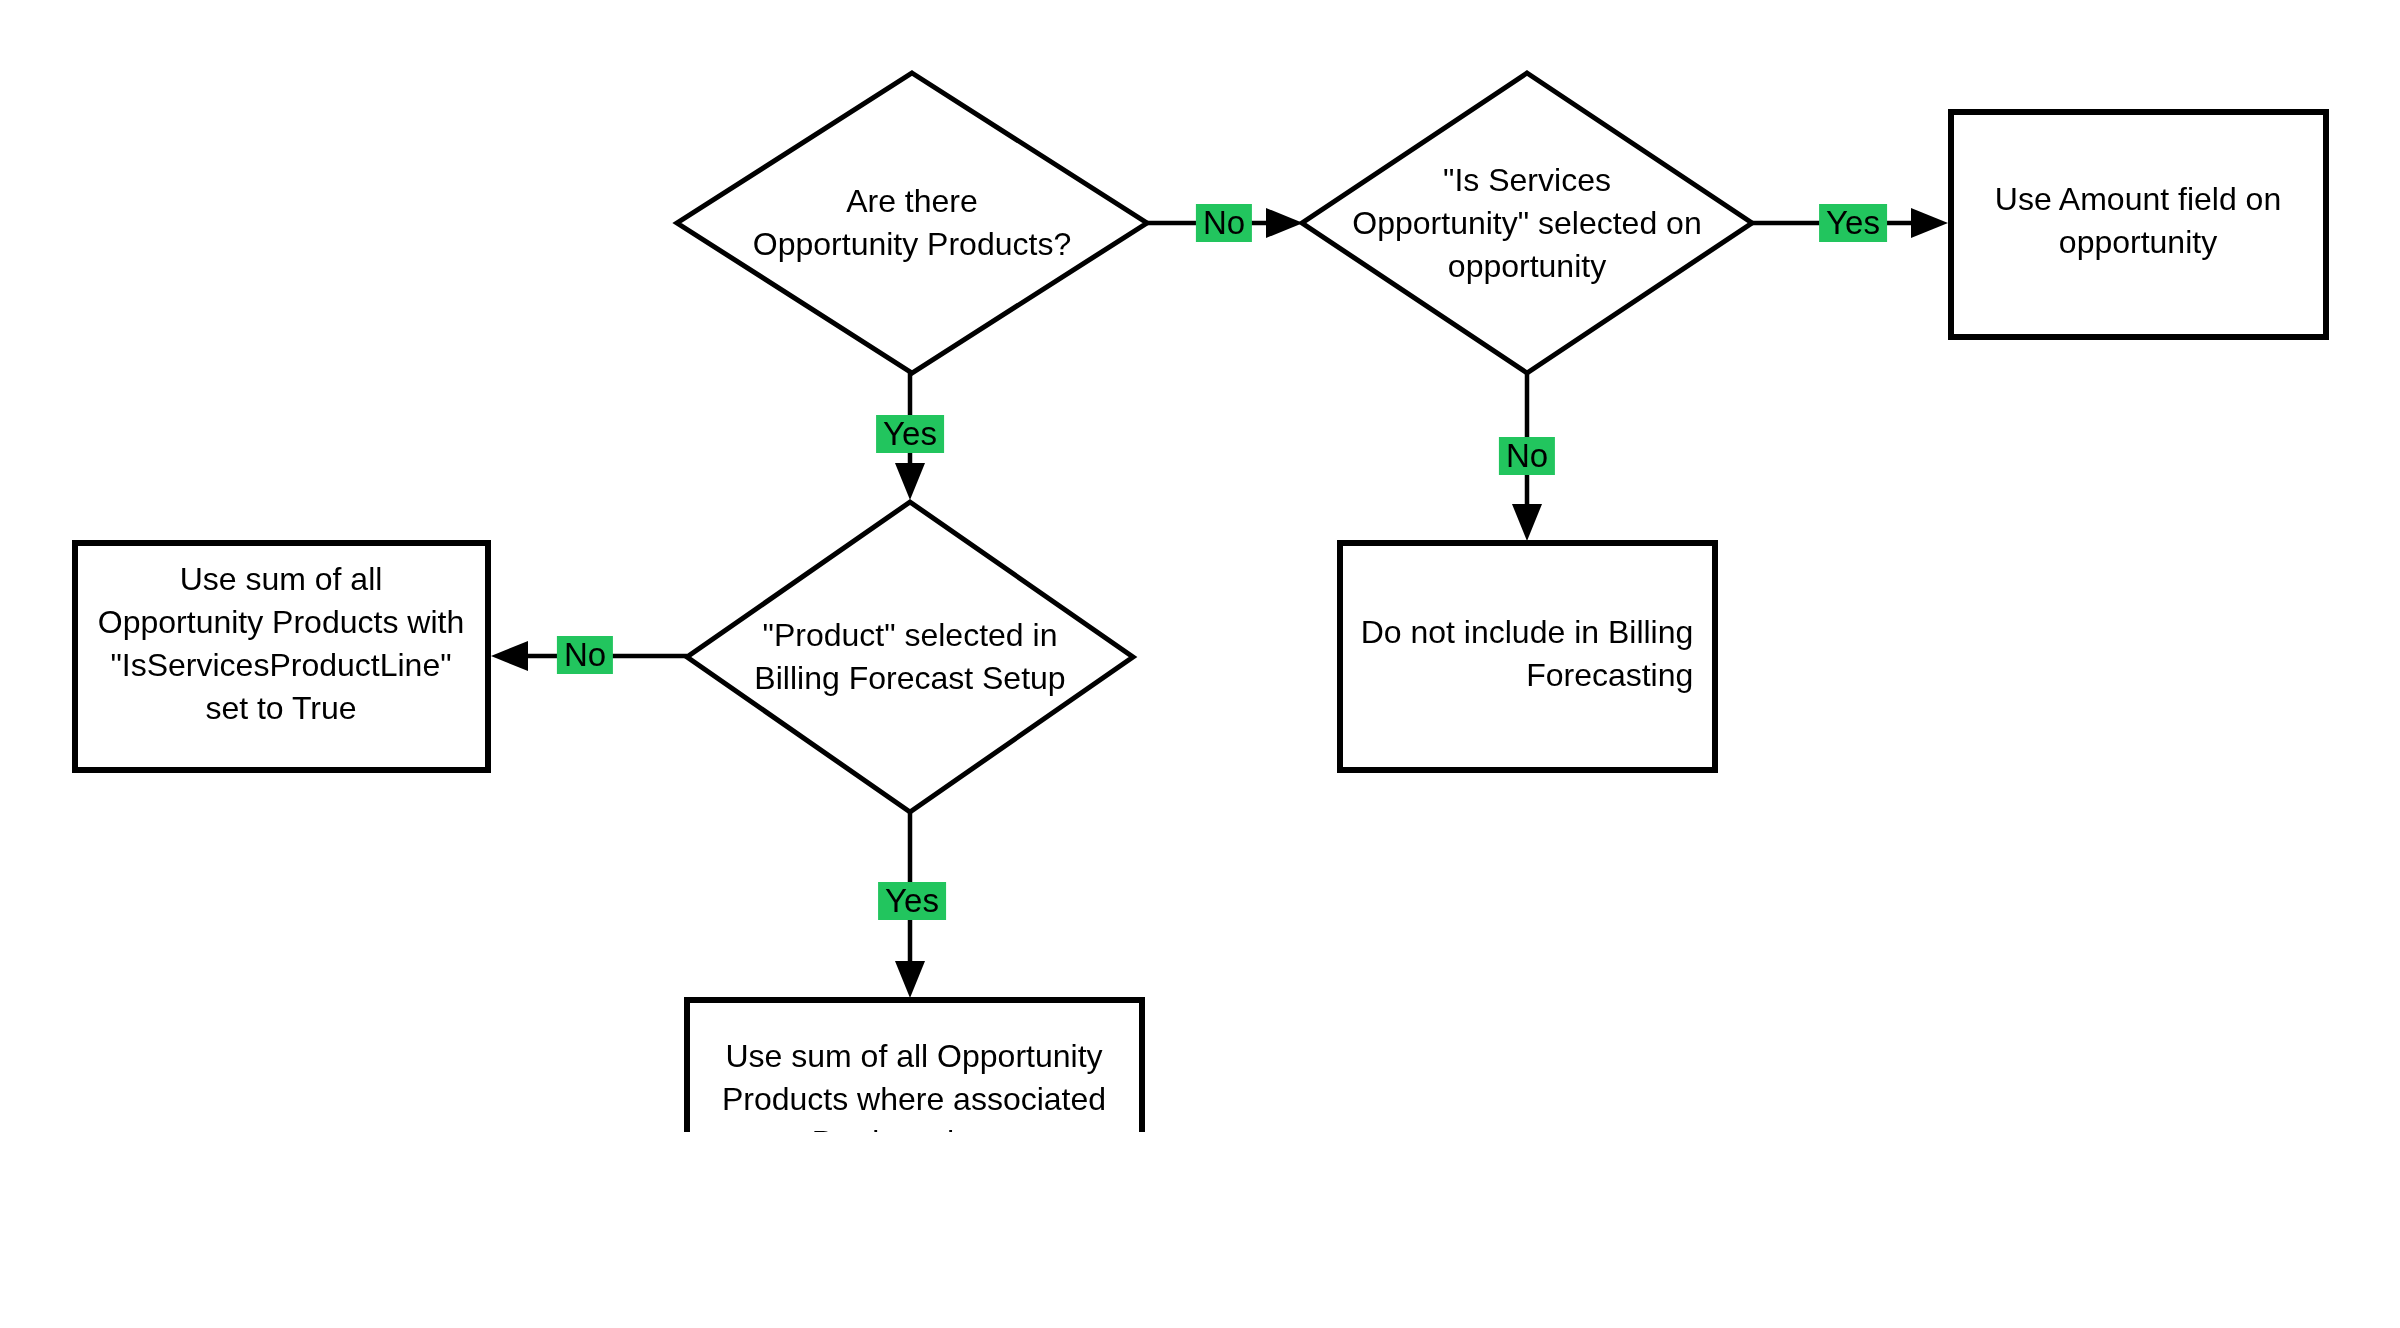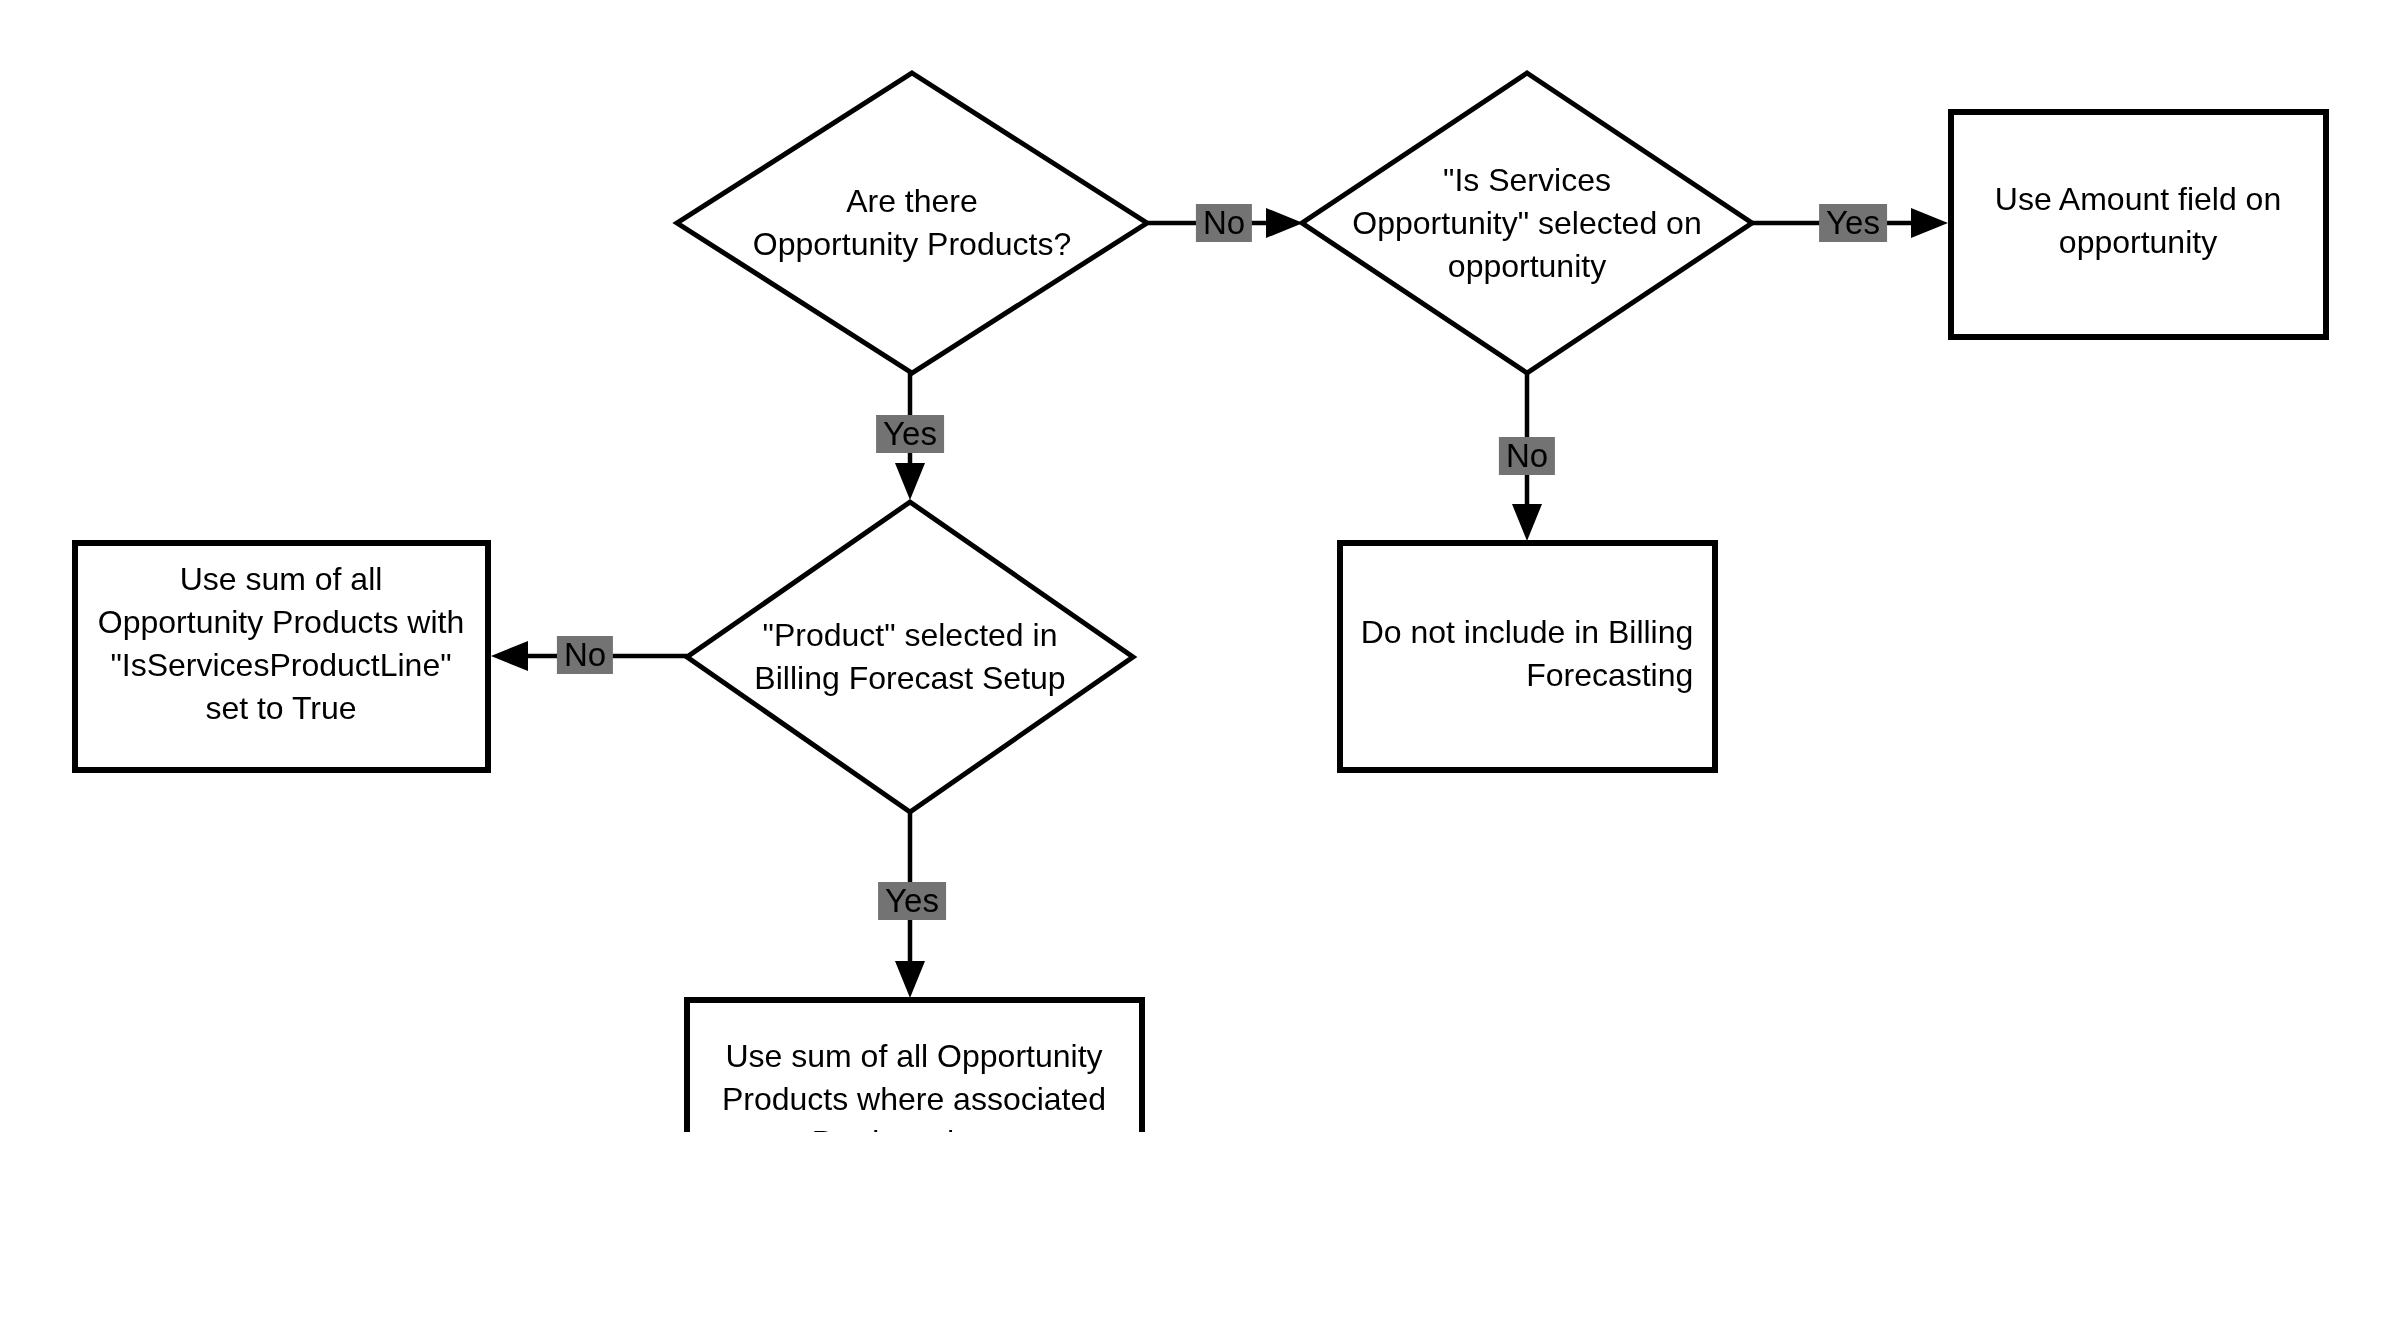--- a/index.html
+++ b/index.html
@@ -26,21 +26,21 @@
     text-align: center;
     font-size: 32px;
     line-height: 43px;
     white-space: pre-line;
     width: max-content;
     color: #000000;
   }
   .edge-label {
     position: absolute;
     transform: translate(-50%, -50%);
-    background: #737373;
+    background: #22c55e;
     padding: 0 7px;
     font-size: 33px;
     line-height: 38px;
     white-space: nowrap;
     color: #000000;
   }
   .shape-line { stroke: #000000; stroke-width: 4.5; fill: none; }
   .shape-rect { stroke: #000000; stroke-width: 6; fill: #ffffff; }
   .shape-diamond { stroke: #000000; stroke-width: 5; fill: #ffffff; }
   .arrow-head { fill: #000000; stroke: none; }

